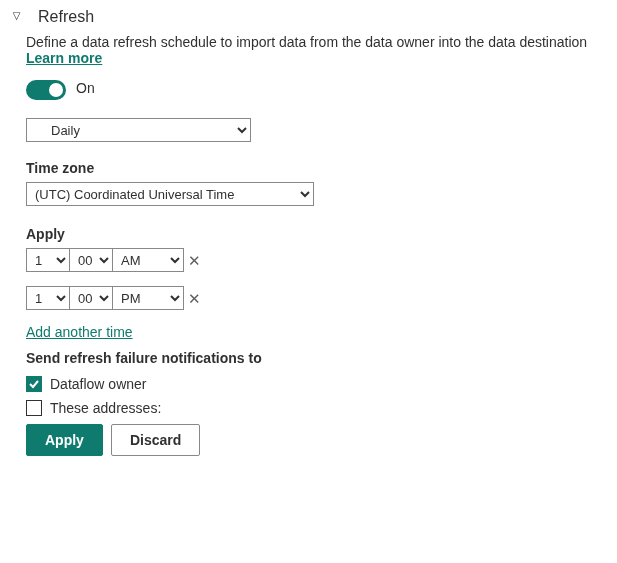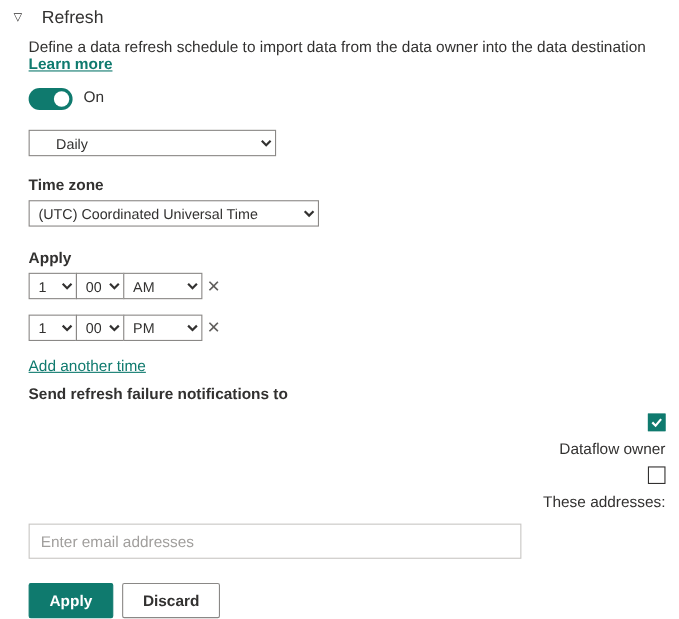--- a/index.html
+++ b/index.html
@@ -83,21 +83,21 @@
     select {
       border: 1px solid #8a8886;
       font-family: inherit;
       font-size: 13px;
       padding: 2px 4px;
       height: 24px;
       background: #fff;
       color: #323130;
     }
     .freq-select { width: 225px; margin-bottom: 18px; padding-left: 20px; }
-    .tz-select { width: 264px; margin-bottom: 20px; }
+    .tz-select { width: 288px; margin-bottom: 20px; }
     .time-row {
       display: flex;
       align-items: center;
       gap: 0;
       margin-bottom: 14px;
     }
     .time-row select {
       width: 44px;
       margin-right: -1px;
     }
@@ -118,24 +118,23 @@
       margin-bottom: 10px;
       cursor: pointer;
     }
     .notif-heading {
       font-weight: 700;
       font-size: 14px;
       margin-bottom: 10px;
     }
     .check-row {
       display: flex;
-      align-items: flex-end;
+      align-items: flex-start;
       gap: 8px;
       margin-bottom: 8px;
-      flex-direction: column;
     }
     .checkbox {
       width: 16px;
       height: 16px;
       border: 1px solid #323130;
       display: flex;
       align-items: center;
       justify-content: center;
       cursor: pointer;
       flex-shrink: 0;
@@ -238,20 +237,19 @@
     <span>Dataflow owner</span>
   </div>
 
   <div class="check-row">
     <div class="checkbox">
       
     </div>
     <span>These addresses:</span>
   </div>
 
-  <input type="text" class="email-input" placeholder="Enter email addresses" style="">
 
   <div class="btn-row">
     <button class="btn btn-primary">Apply</button>
     <button class="btn btn-secondary">Discard</button>
   </div>
 
 </div>
 
 </body></html>

